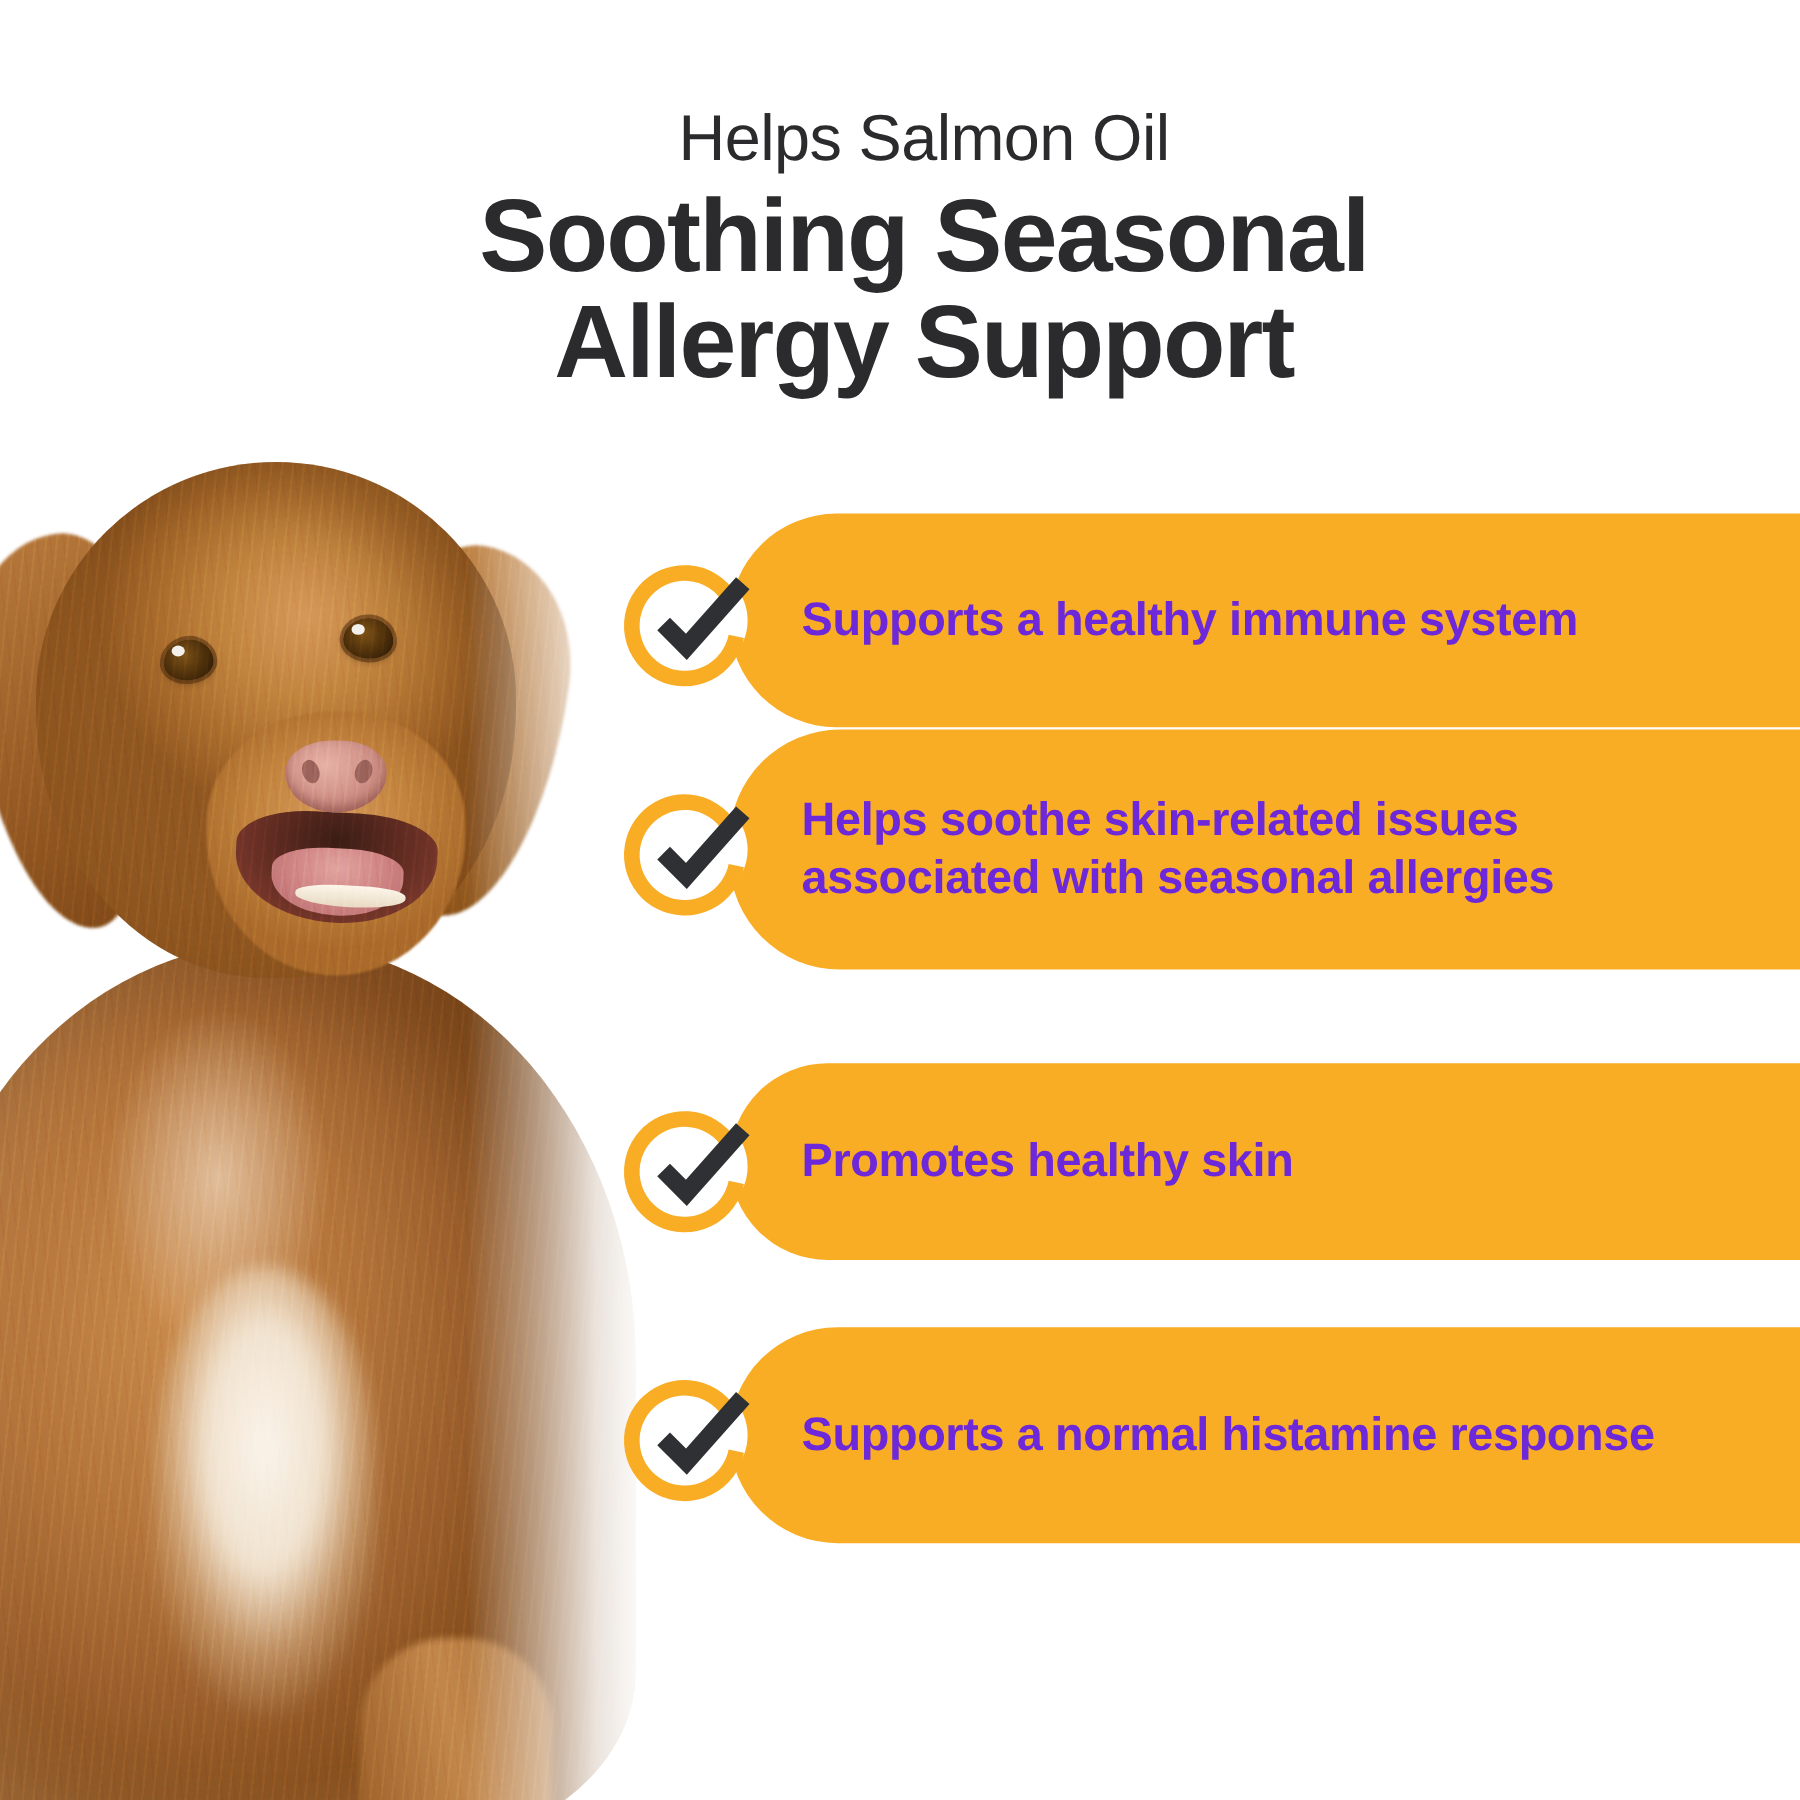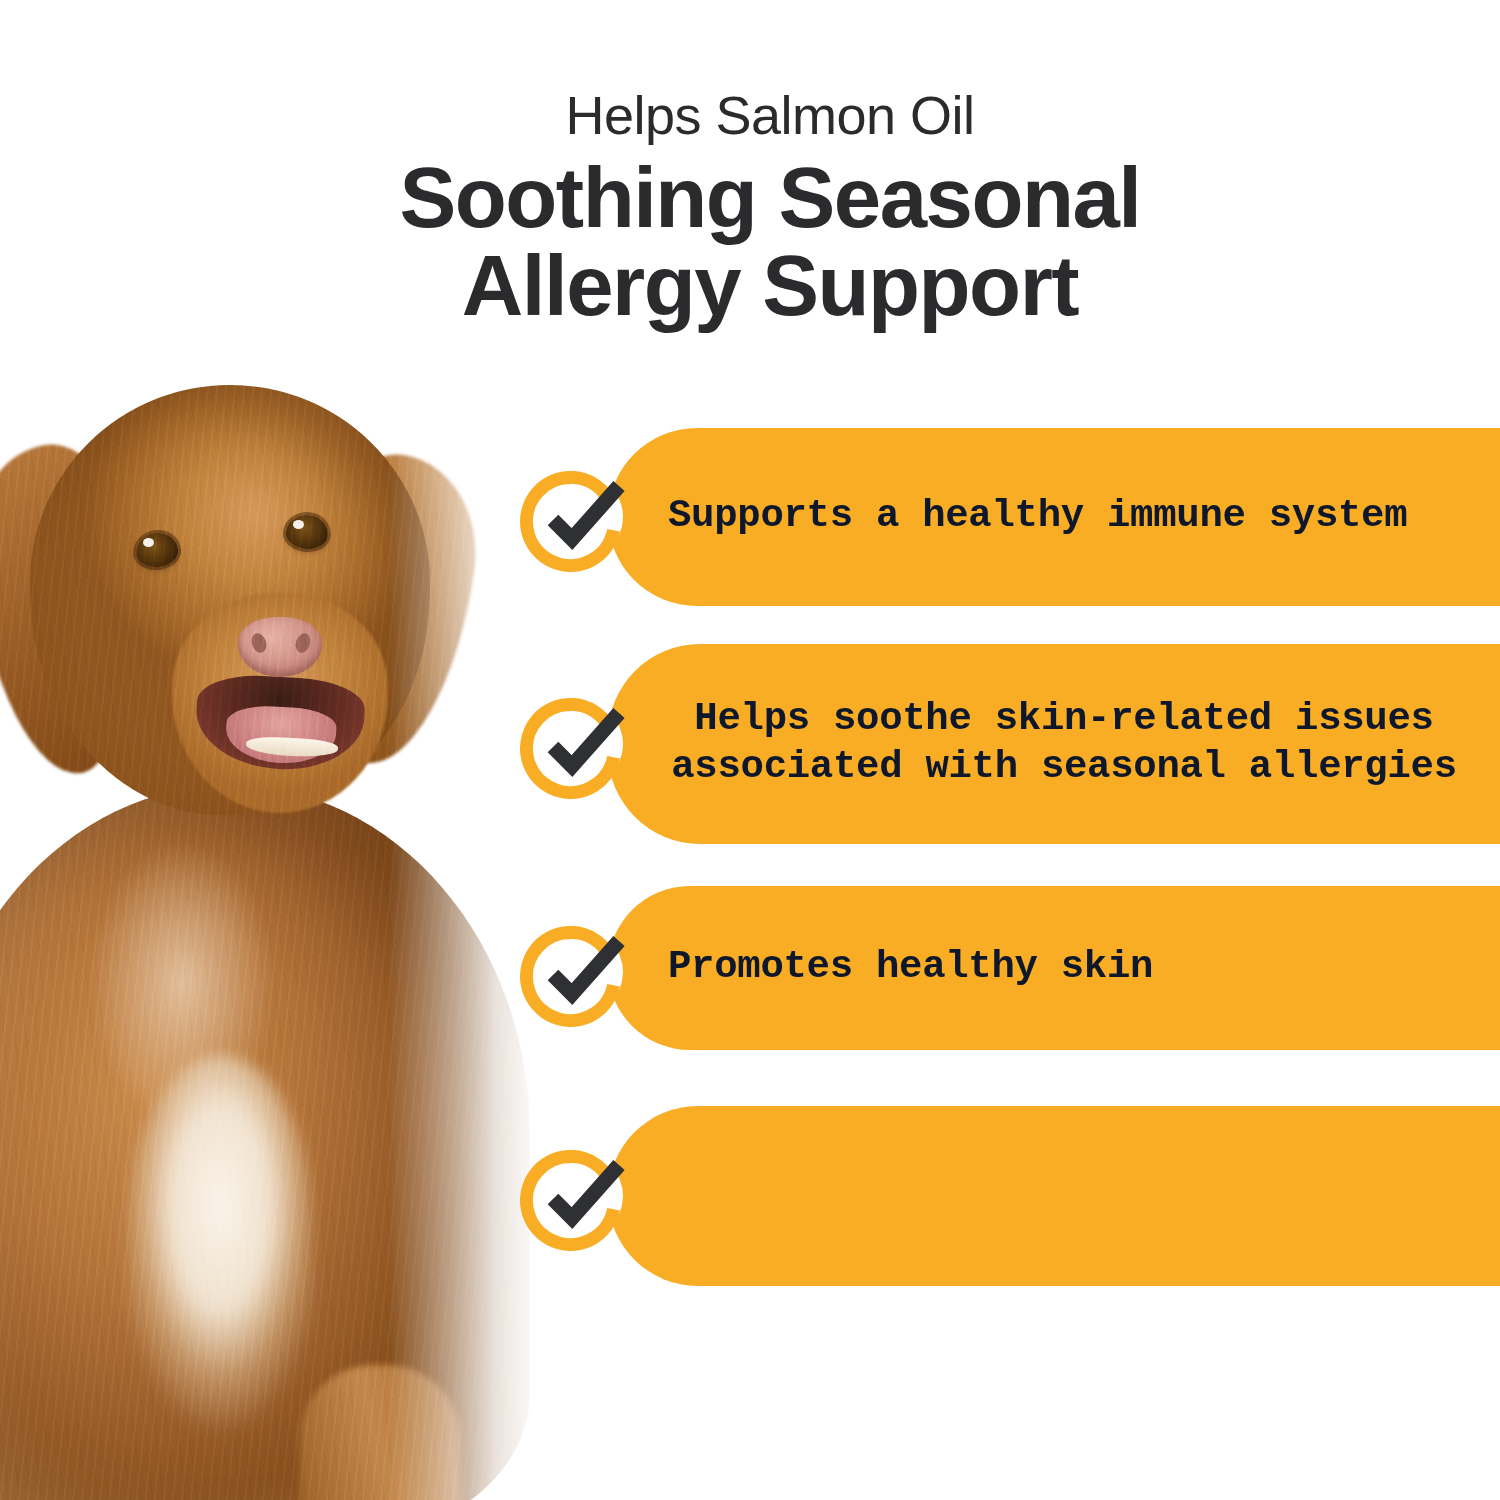--- a/index.html
+++ b/index.html
@@ -256,22 +256,22 @@
     top: 0;
     bottom: 0;
     background: #f9ad25;
     border-radius: 92px 0 0 92px;
   }
   .benefit-text {
     position: relative;
     z-index: 3;
     margin-left: 60px;
     margin-right: 40px;
-    color: #0f172a;
-    font-family: Liberation Mono, monospace;
+    color: #6d28d9;
+    font-family: Liberation Sans, sans-serif;
     font-weight: 700;
     font-size: 39px;
     line-height: 1.22;
     letter-spacing: -0.3px;
   }
 
   
   .check-badge {
     position: absolute;
     left: -81px;
@@ -329,21 +329,21 @@
     <div class="check-badge" style="top: 37px;">
       <svg viewBox="0 0 104 104">
         <circle cx="52" cy="52" r="44" fill="#ffffff"></circle>
         <path d="M 80.4 32.5 A 44 44 0 1 0 86.6 65.3" fill="none" stroke="#F9AD25" stroke-width="13"></path>
         <path d="M 26 55 L 45 74 L 92 21" fill="none" stroke="#2E3033" stroke-width="15" stroke-linecap="butt" stroke-linejoin="miter"></path>
       </svg>
     </div>
     <div class="benefit-text">Supports a healthy immune system</div>
   </div>
 
-  <div class="benefit" style="top:644px;height:200px;text-align:center;">
+  <div class="benefit" style="top:608px;height:200px;">
     <div class="benefit-bar"></div>
     <div class="check-badge" style="top: 48px;">
       <svg viewBox="0 0 104 104">
         <circle cx="52" cy="52" r="44" fill="#ffffff"></circle>
         <path d="M 80.4 32.5 A 44 44 0 1 0 86.6 65.3" fill="none" stroke="#F9AD25" stroke-width="13"></path>
         <path d="M 26 55 L 45 74 L 92 21" fill="none" stroke="#2E3033" stroke-width="15" stroke-linecap="butt" stroke-linejoin="miter"></path>
       </svg>
     </div>
     <div class="benefit-text">Helps soothe skin-related issues associated with seasonal allergies</div>
   </div>
@@ -362,15 +362,16 @@
 
   <div class="benefit" style="top:1106px;height:180px;">
     <div class="benefit-bar"></div>
     <div class="check-badge" style="top: 38px;">
       <svg viewBox="0 0 104 104">
         <circle cx="52" cy="52" r="44" fill="#ffffff"></circle>
         <path d="M 80.4 32.5 A 44 44 0 1 0 86.6 65.3" fill="none" stroke="#F9AD25" stroke-width="13"></path>
         <path d="M 26 55 L 45 74 L 92 21" fill="none" stroke="#2E3033" stroke-width="15" stroke-linecap="butt" stroke-linejoin="miter"></path>
       </svg>
     </div>
+    <div class="benefit-text">Supports a normal histamine response</div>
   </div>
 
 </div>
 
 </body></html>

